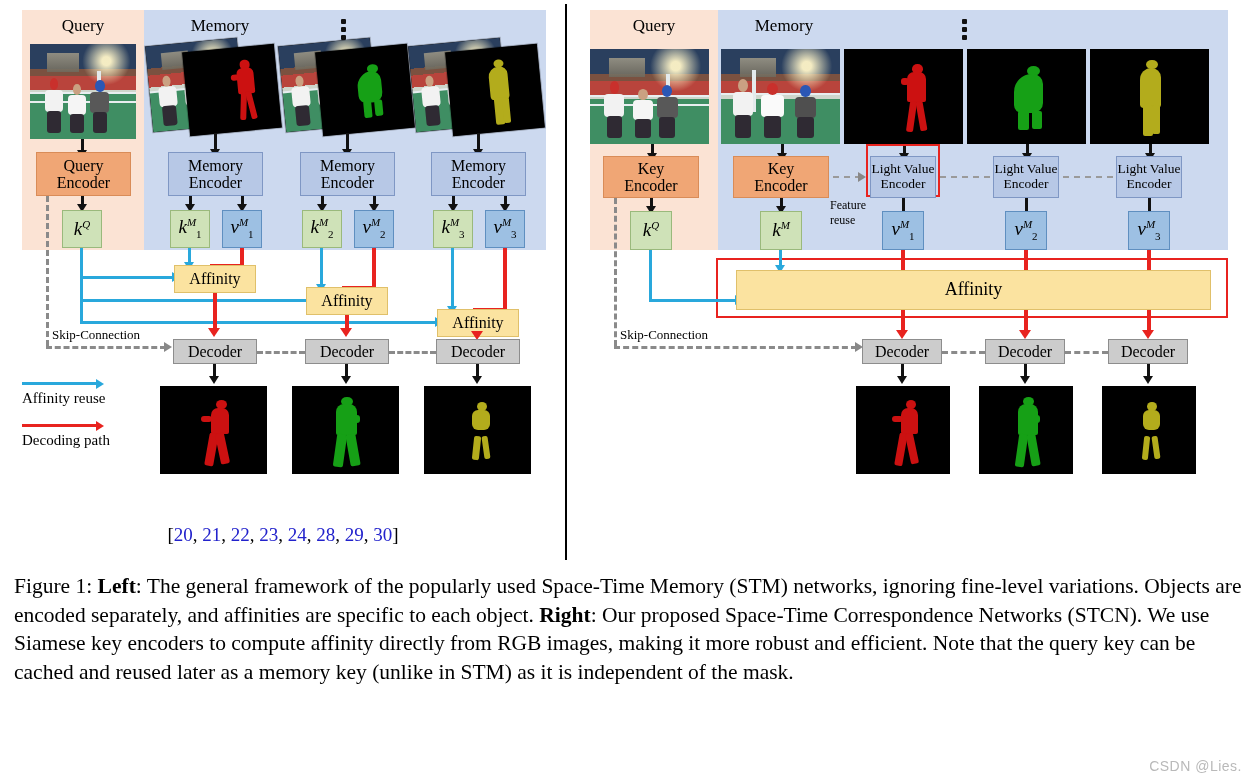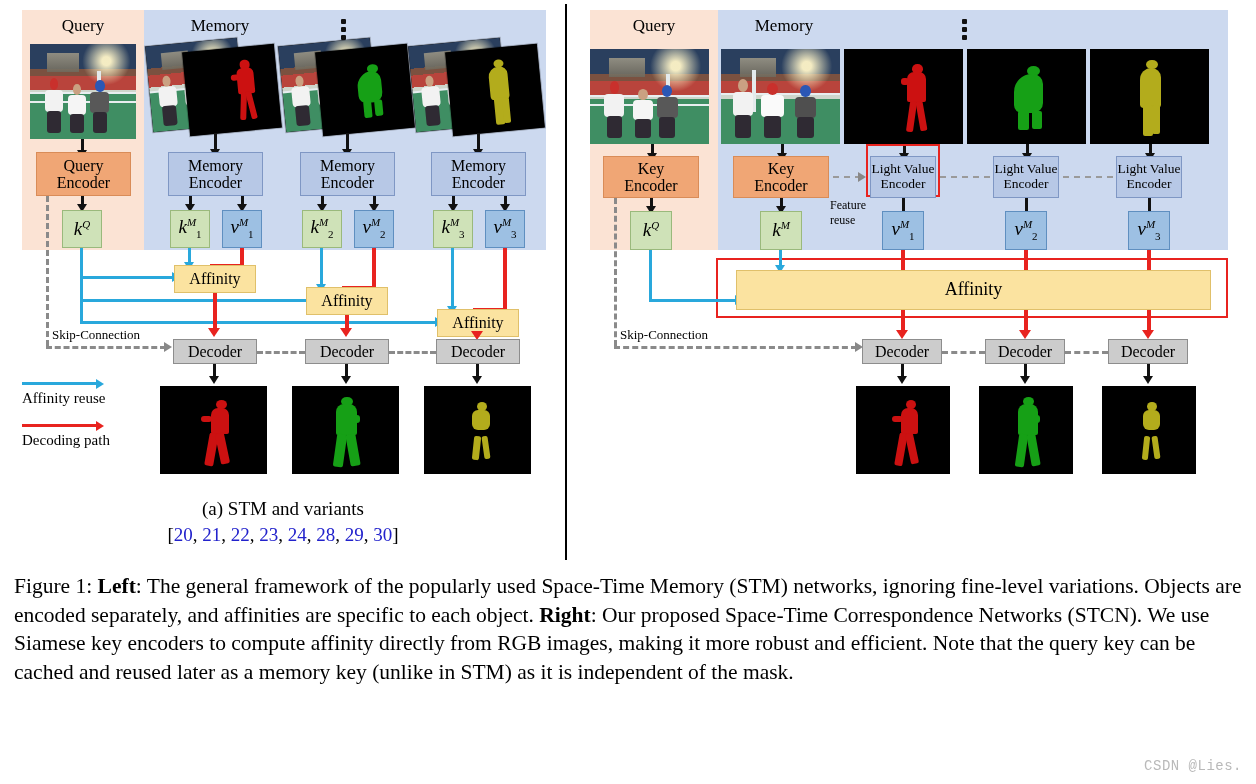--- a/index.html
+++ b/index.html
@@ -119,21 +119,21 @@
   #caption {
     position:absolute; left:14px; top:572px; width:1232px;
     font-size:21.5px; line-height:1.33; text-align:left;
     font-family:"Liberation Serif", serif; color:#000;
   }
   #caption b { font-weight:bold; }
 
   #watermark {
     position:absolute; right:14px; bottom:10px;
     font-size:14px; color:#b9b9b9; letter-spacing:.5px;
-    font-family:Liberation Mono, monospace;
+    font-family:Liberation Sans, sans-serif;
   }
 </style>
 </head>
 <body>
 
 <div id="figure">
 
   <div class="panel" id="panel-a">
 
     <div class="bg-query" style="left:22px;  top:10px; width:122px; height:240px;"></div>
@@ -447,21 +447,20 @@
     </div>
 
     <div class="ln h-blue" style="left:22px; top:382px; width:76px; height:3px;"></div>
     <div class="ah ah-right-blue" style="left:96px; top:379px;"></div>
     <div class="legend-lbl" style="left:22px; top:390px;">Affinity reuse</div>
 
     <div class="ln h-red" style="left:22px; top:424px; width:76px; height:3px;"></div>
     <div class="ah ah-right-blue" style="left:96px; top:421px; border-left-color:#e8231f;"></div>
     <div class="legend-lbl" style="left:22px; top:432px;">Decoding path</div>
 
-    <div class="subcap" style="left:0; top:498px; width:566px;">(a) STM and variants</div>
     <div class="cites" style="left:0; top:524px; width:566px;">
       <span>[</span><span class="c">20</span><span>, </span><span class="c">21</span><span>, </span><span class="c">22</span><span>, </span><span class="c">23</span><span>, </span><span class="c">24</span><span>, </span><span class="c">28</span><span>, </span><span class="c">29</span><span>, </span><span class="c">30</span><span>]</span>
     </div>
   </div>
 
   <div class="divider"></div>
 
   <div class="panel" id="panel-b">
 
     <div class="bg-query" style="left:24px;  top:10px; width:128px; height:240px;"></div>

